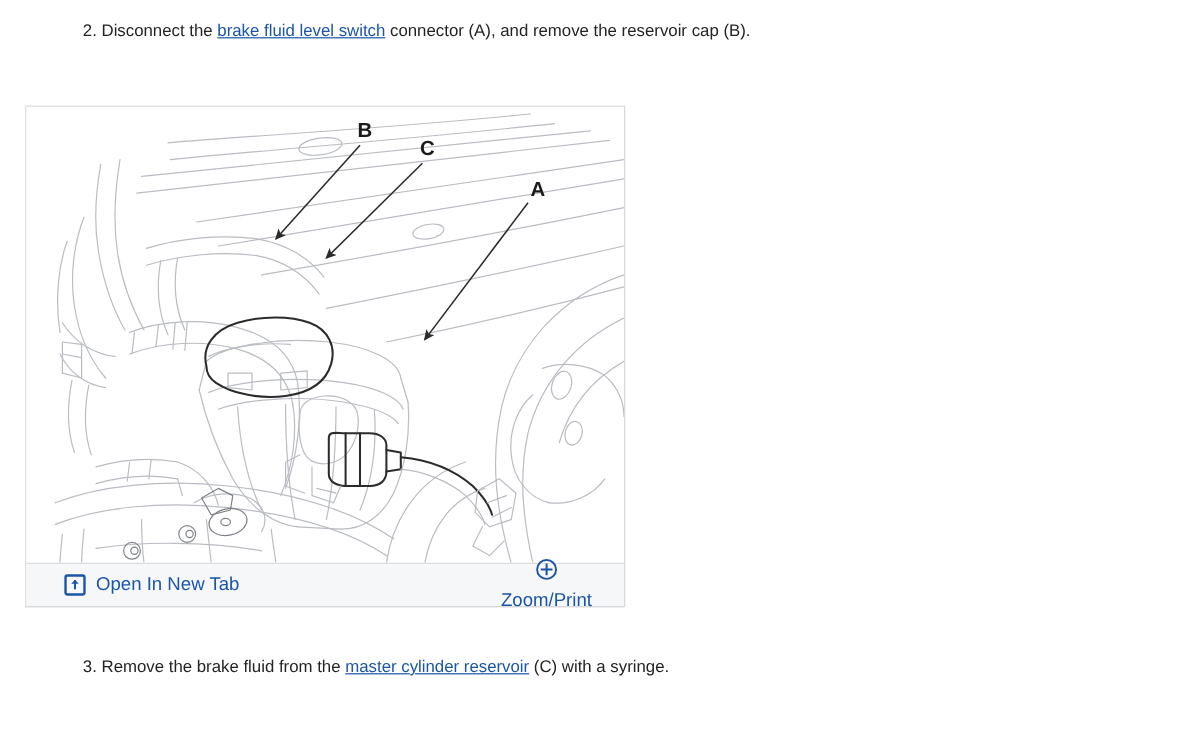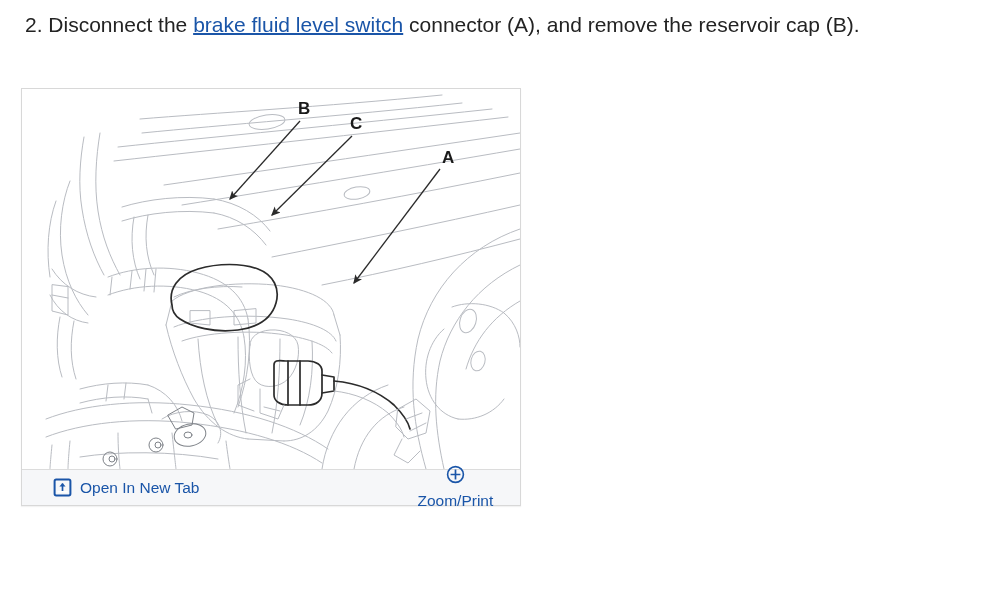--- a/index.html
+++ b/index.html
@@ -18,24 +18,25 @@
 
   .page {
     position: relative;
     width: 986px;
     height: 611px;
     background: #ffffff;
   }
 
   
   .step {
-    font-size: 21px;
+    font-size: 14px;
     line-height: 22px;
     color: #232323;
     white-space: nowrap;
+    margin-left: 44px;
   }
   .step-2 {
     position: absolute;
     left: 25px;
     top: 14px;
   }
   .steps-bottom {
     position: absolute;
     left: 25px;
     top: 544px;
@@ -344,17 +345,23 @@
           </svg>
         </span>
         <span class="bar-label">Zoom/Print</span>
       </div>
 
     </div>
   </div>
 
   <div class="steps-bottom">
 
+    <div class="step">
+      <span>3.</span>
+      <span>Remove the brake fluid from the</span>
+      <span class="lnk">master cylinder reservoir</span>
+      <span>(C) with a syringe.</span>
+    </div>
 
 
   </div>
 
 </div>
 
 </body></html>

